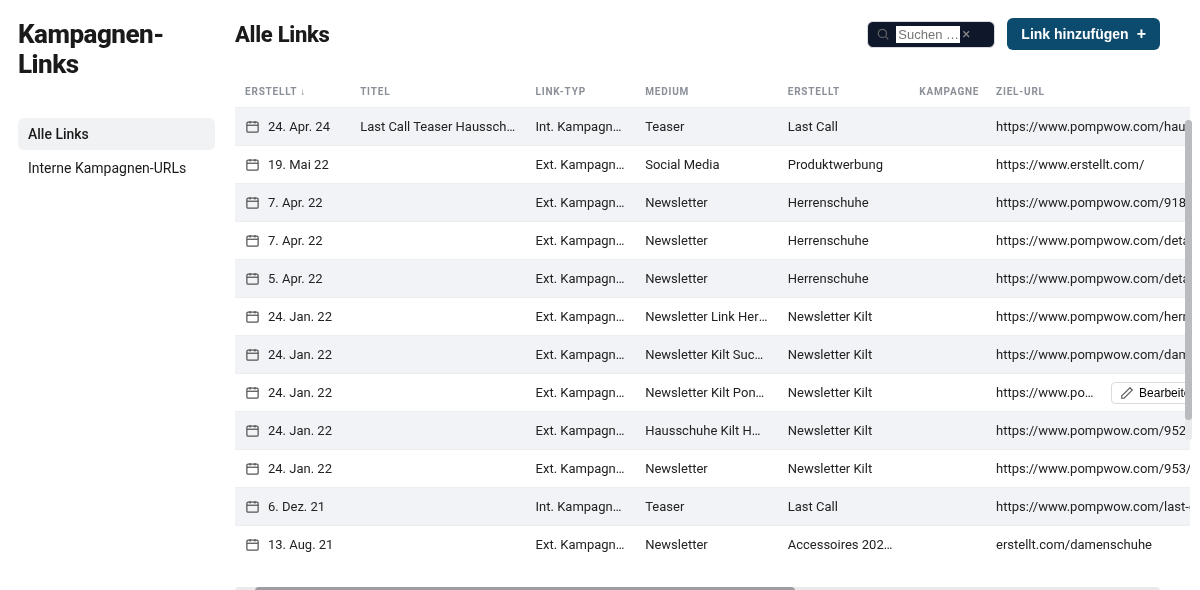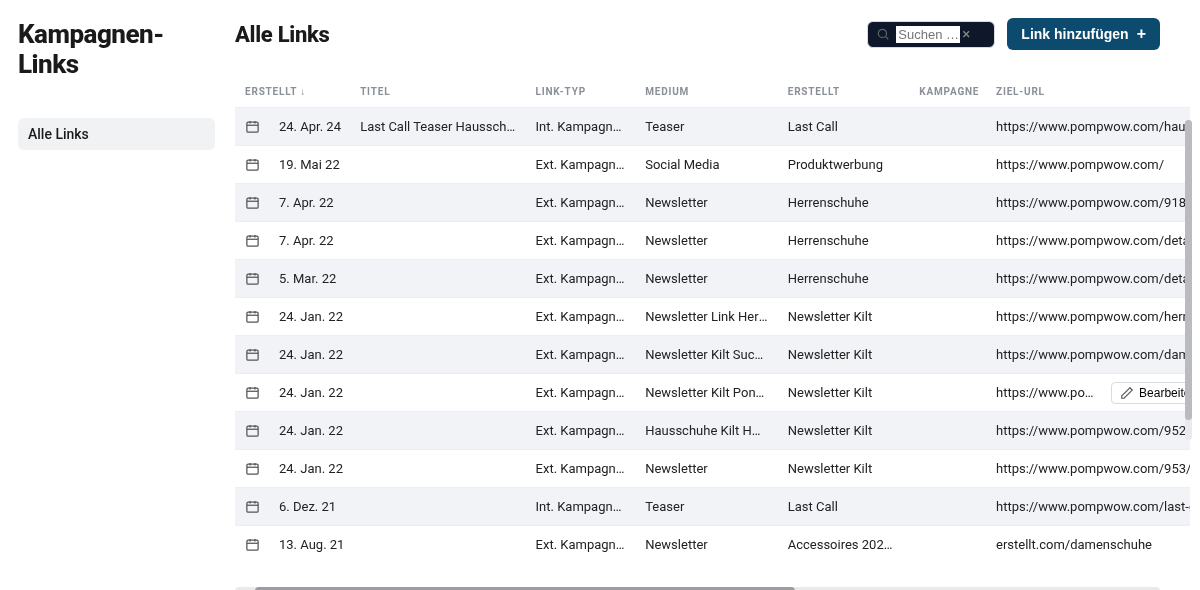--- a/index.html
+++ b/index.html
@@ -18,21 +18,21 @@
   .search input{border:0;outline:0;font-size:13px;width:60px;margin-left:6px;color:#666;}
   .search .clear{cursor:pointer;color:#888;padding:0 2px;font-size:15px;line-height:1;}
   .addbtn{background:#0c4a6e;color:#fff;border:0;border-radius:6px;padding:8px 14px;font-weight:600;font-size:14px;display:flex;align-items:center;gap:8px;cursor:pointer;}
   .addbtn .plus{font-size:16px;line-height:1;}
   .table-wrap{margin-top:36px;overflow-x:auto;padding-bottom:16px;margin-right:10px;}
   table{border-collapse:collapse;width:1080px;table-layout:fixed;}
   thead th{text-align:left;font-size:10px;letter-spacing:.8px;color:#8a8f98;font-weight:700;padding:0 10px 10px 10px;white-space:nowrap;}
   tbody tr{border-top:1px solid #eceeef;height:37px;}
   tbody tr.alt{background:#f1f3f6;}
   tbody td{padding:0 10px;font-size:13px;white-space:nowrap;overflow:hidden;text-overflow:ellipsis;color:#222;}
-  td.date{display:flex;align-items:center;gap:19px;height:37px;}
+  td.date{display:flex;align-items:center;gap:8px;height:37px;}
   .cal-ic{width:15px;height:15px;flex:none;}
   col.c-date{width:105px;} col.c-title{width:160px;} col.c-type{width:100px;} col.c-med{width:130px;}
   col.c-camp{width:120px;} col.c-part{width:70px;} col.c-url{width:300px;}
   .row-actions{display:flex;align-items:center;gap:10px;}
   .url-short{overflow:hidden;text-overflow:ellipsis;max-width:105px;display:inline-block;vertical-align:middle;}
   .editbtn{border:1px solid #d9dbde;border-radius:4px;background:#fff;padding:3px 8px;font-size:12px;display:flex;align-items:center;gap:5px;cursor:pointer;}
   .ico{width:14px;height:14px;cursor:pointer;color:#555;}
   .scroll-ind{height:8px;background:#e9eaec;border-radius:5px;margin:8px 40px 14px 0;position:relative;}
   .scroll-ind-thumb{position:absolute;left:20px;width:540px;top:0;bottom:0;background:#9b9da0;border-radius:5px;}
   .vscroll{position:absolute;right:8px;top:120px;width:7px;height:320px;background:#e9eaec;border-radius:4px;}
@@ -40,20 +40,21 @@
   .table-wrap::-webkit-scrollbar{display:none;}
 </style>
 </head>
 <body>
 
 <div class="app">
   <aside class="sidebar">
     <h1>Kampagnen-Links</h1>
     <nav class="side-list" id="side-list">
         <div class="side-item active">Alle Links</div>
+        <div class="side-item">Interne Kampagnen-URLs</div>
       </nav>
   </aside>
 
   <main class="main">
     <div class="head">
       <h2>Alle Links</h2>
       <div class="head-actions">
         <div class="search">
           <svg width="14" height="14" viewBox="0 0 24 24" fill="none" stroke="#666" stroke-width="2">
               <circle cx="11" cy="11" r="7"></circle>
@@ -117,21 +118,21 @@
                   <line x1="8" y1="3" x2="8" y2="7"></line>
                   <line x1="16" y1="3" x2="16" y2="7"></line>
                 </svg>
                 <span>19. Mai 22</span>
               </td>
               <td></td>
               <td>Ext. Kampagnen</td>
               <td>Social Media</td>
               <td>Produktwerbung</td>
               <td></td>
-              <td><span>https://www.pompwow.com/</span></td>
+              <td><span>https://www.erstellt.com/</span></td>
             </tr>
             <tr class="alt">
               <td class="date">
                 <svg class="cal-ic" viewBox="0 0 24 24" fill="none" stroke="#555" stroke-width="2">
                   <rect x="3" y="5" width="18" height="16" rx="2"></rect>
                   <line x1="3" y1="10" x2="21" y2="10"></line>
                   <line x1="8" y1="3" x2="8" y2="7"></line>
                   <line x1="16" y1="3" x2="16" y2="7"></line>
                 </svg>
                 <span>7. Apr. 22</span>
@@ -161,21 +162,21 @@
               <td><span>https://www.pompwow.com/detail/index/sArticle/9</span></td>
             </tr>
             <tr class="alt">
               <td class="date">
                 <svg class="cal-ic" viewBox="0 0 24 24" fill="none" stroke="#555" stroke-width="2">
                   <rect x="3" y="5" width="18" height="16" rx="2"></rect>
                   <line x1="3" y1="10" x2="21" y2="10"></line>
                   <line x1="8" y1="3" x2="8" y2="7"></line>
                   <line x1="16" y1="3" x2="16" y2="7"></line>
                 </svg>
-                <span>5. Mar. 22</span>
+                <span>5. Apr. 22</span>
               </td>
               <td></td>
               <td>Ext. Kampagnen</td>
               <td>Newsletter</td>
               <td>Herrenschuhe</td>
               <td></td>
               <td><span>https://www.pompwow.com/detail/index/sArticle/9</span></td>
             </tr>
             <tr>
               <td class="date">

